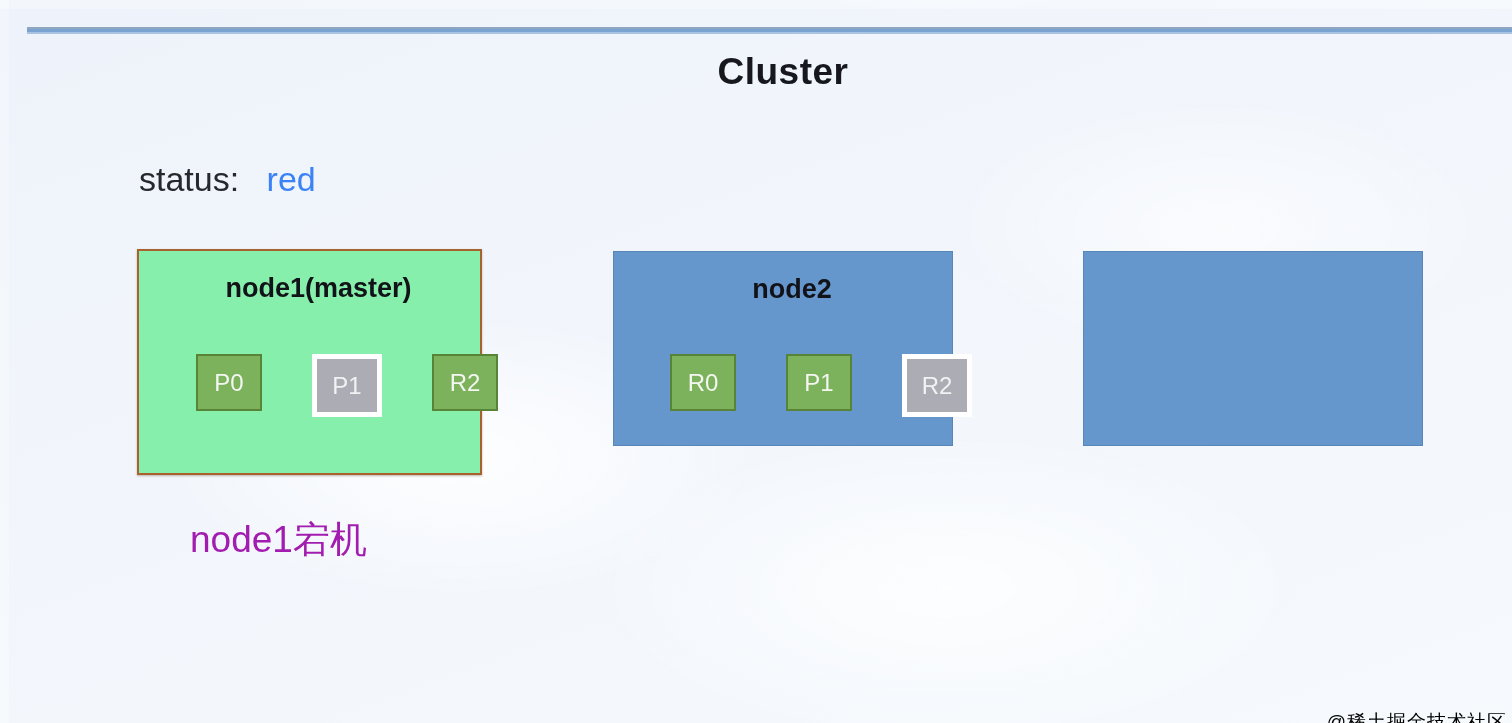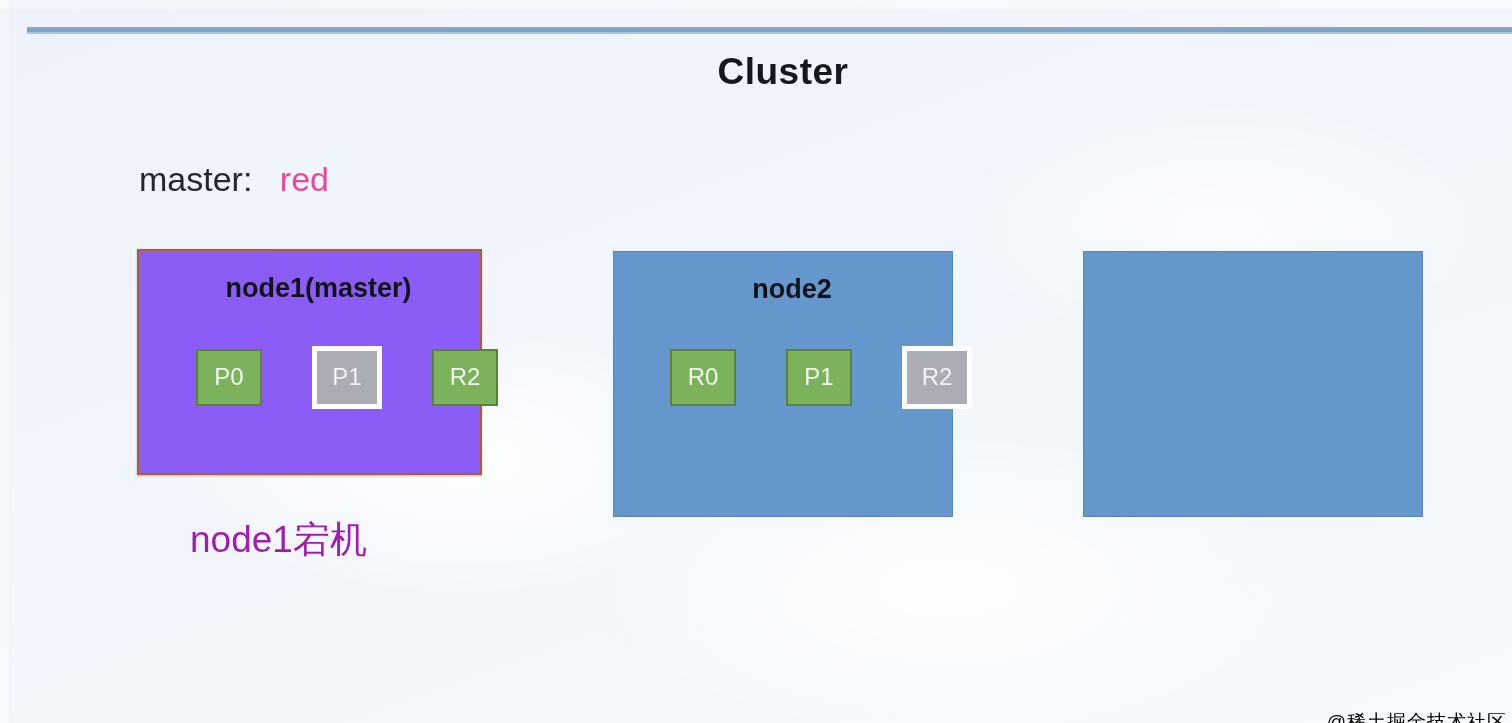--- a/index.html
+++ b/index.html
@@ -27,49 +27,49 @@
     position: absolute; top: 24px; left: 0; width: 100%;
     text-align: center;
     font-size: 37px; font-weight: bold; color: #16181d;
     letter-spacing: 0.5px;
   }
 
   .status-line {
     position: absolute; top: 133px; left: 103px;
     font-size: 34px; color: #26282d;
   }
-  .status-value { color: #ec4899; }
+  .status-value { color: #3b82f6; }
 
   .node-box {
     position: absolute;
     width: 345px; height: 226px;
   }
   .node-box.master {
-    background: #8b5cf6;
+    background: #86efac;
     border: 2px solid #a8622e;
     box-shadow: 0 1px 2px rgba(90,50,20,0.35);
   }
   .node-box.normal {
-    width: 340px; height: 266px;
+    width: 340px; height: 195px;
     background: #6597cd;
     border: 1px solid #5886b8;
   }
   #node1 { left: 110px; top: 222px; }
   #node2 { left: 586px; top: 224px; }
   #node3 { left: 1056px; top: 224px; }
 
   .node-title {
     position: absolute; top: 13px; left: 0; width: 100%;
     text-align: center;
     font-size: 27px; font-weight: bold; color: #111318;
   }
 
   .shard-row {
     position: absolute; top: 84px; left: 38px;
-    display: flex; align-items: center; gap: 32px;
+    display: flex; gap: 32px;
     height: 64px;
   }
   .node-box.master .shard-row { top: 85px; left: 39px; }
 
   .shard {
     width: 66px; height: 57px;
     display: flex; align-items: center; justify-content: center;
     font-size: 24px; color: #f4f6f2;
   }
   .shard.ok {
@@ -98,21 +98,21 @@
     letter-spacing: 1px;
   }
 </style>
 </head>
 <body>
 
 <div class="edge-bar top"></div>
 
 <h1 class="diagram-title">Cluster</h1>
 
-<div class="status-line"><span>master: </span><span class="status-value">red</span></div>
+<div class="status-line"><span>status: </span><span class="status-value">red</span></div>
 
 <div id="node1" class="node-box master">
   <div class="node-title">node1(master)</div>
   <div class="shard-row">
     <div class="shard ok">P0</div>
     <div class="shard failed">P1</div>
     <div class="shard ok">R2</div>
   </div>
 </div>
 

